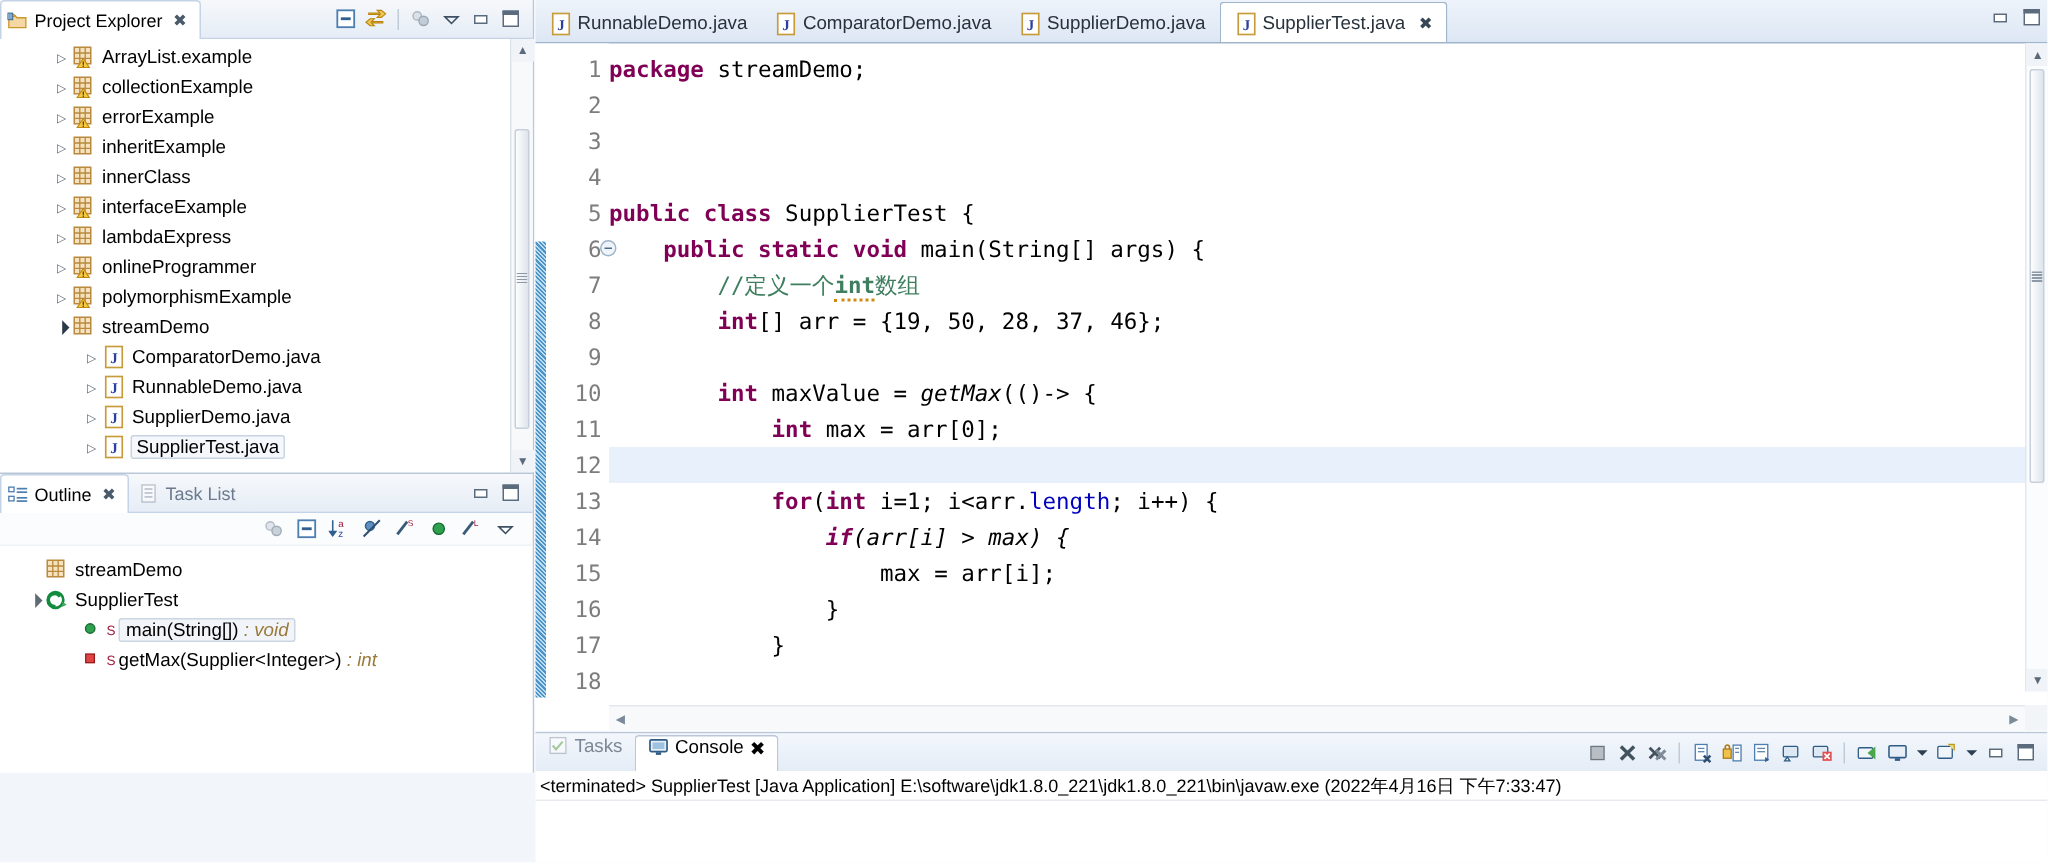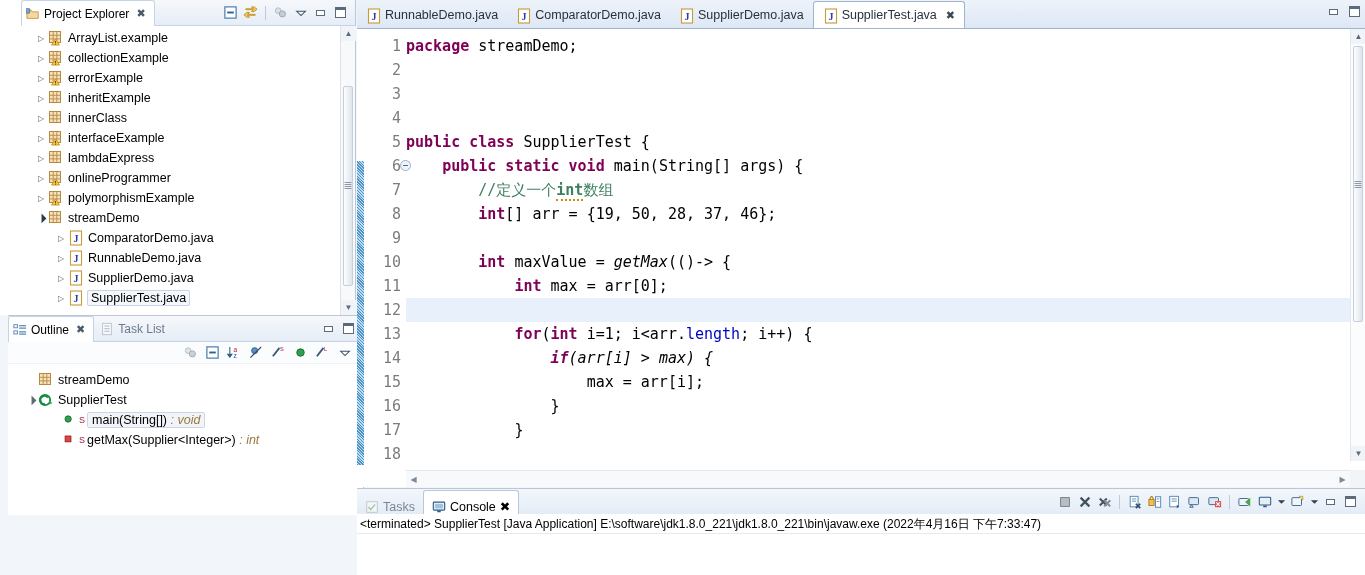--- a/index.html
+++ b/index.html
@@ -52,38 +52,38 @@
 
   
   .minmax { width:15px; height:15px; position:relative; }
   .minmax.min::after{ content:""; position:absolute; left:3px; right:3px; top:5px; height:4px; border:1px solid #5a6b7d; background:#fff;}
   .minmax.max::after{ content:""; position:absolute; left:2px; right:2px; top:2px; bottom:2px; border:1px solid #5a6b7d; background:#fff;}
   .minmax.max::before{ content:""; position:absolute; left:2px; right:2px; top:2px; height:3px; background:#5a6b7d; z-index:2;}
 
   
   #left { position:absolute; left:0; top:0; width:356px; height:575px; }
   #pe { position:absolute; left:0; top:0; width:356px; height:315px; background:#fff;
-        border-right:1px solid #b9c7d8;padding-left:21px; }
+        border-right:1px solid #b9c7d8; }
   #pe .body { position:absolute; left:0; top:26px; right:0; bottom:0; background:#fff; overflow:hidden;}
   #pe-scroll-v { position:absolute; right:0; top:26px; bottom:0; width:15px; background:#f7f9fb; border-left:1px solid #dde3ea;}
   .sb-arrow { width:15px; height:15px; display:flex; align-items:center; justify-content:center; font-size:8px; color:#5b6b7c; background:#f0f3f7;}
   .sb-thumb { position:absolute; left:2px; right:2px; background:linear-gradient(to right,#fdfdfe,#dfe5ec); border:1px solid #c6cfdb; border-radius:2px;}
   .sb-grip { position:absolute; left:50%; transform:translateX(-50%); width:7px; height:7px;
              background: repeating-linear-gradient(to bottom,#8d99a6 0 1px, transparent 1px 2px);}
 
   .tree { padding: 2px 0 0 0; }
   .trow { display:flex; align-items:center; height:20px; padding-left:0; white-space:nowrap; font-size:12.5px;}
   .arrow { width:14px; text-align:center; color:#5f6a75; font-size:8px; flex:none;}
   .arrow.open { color:#2b3a49; }
   .ticon { width:16px; height:16px; flex:none; margin-right:4px; }
   .tlabel { font-size:12.5px; color:#000; }
   .trow.sel .tlabel { background:#f4f7fb; border:1px solid #c8d4e2; padding:0 3px; border-radius:2px; margin-left:-1px;}
 
   
-  #outline { position:absolute; left:8px; top:315px; width:356px; height:200px; background:#fff; border-right:1px solid #b9c7d8; border-top:1px solid #b9c7d8;}
+  #outline { position:absolute; left:0; top:315px; width:356px; height:200px; background:#fff; border-right:1px solid #b9c7d8; border-top:1px solid #b9c7d8;}
   #outline .o-toolbar { height:22px; background:#fbfcfe; display:flex; align-items:center; justify-content:flex-end; gap:5px; padding-right:10px; border-bottom:1px solid #eef1f5;}
   #outline .body { position:absolute; left:0; top:48px; right:0; bottom:0; background:#fff; padding-top:6px;}
   .orow { display:flex; align-items:center; height:20px; white-space:nowrap; font-size:12.5px;}
   .orow .lbl { font-size:12.5px; }
   .rettype { color:#9a7b3c;font-style:italic; }
 
   
   #editor { position:absolute; left:357px; top:0; width:1008px; height:487px; background:#fff; }
   #ed-tabbar { position:relative; height:28px; background:linear-gradient(to bottom,#eef3fa,#dde7f4); display:flex; align-items:flex-end; }
   .etab { height:26px; display:flex; align-items:center; gap:5px; padding:0 9px; font-size:12.5px; color:#27323d; white-space:nowrap;}
@@ -113,21 +113,21 @@
   .squig { border-bottom:2px dotted #d08a10; }
 
   #ed-scroll-v { position:absolute; right:0; top:0; width:15px; bottom:26px; background:#fbfcfd; border-left:1px solid #e3e8ee;}
   #ed-scroll-h { position:absolute; left:49px; right:15px; bottom:0; height:17px; background:#f7f9fb; border-top:1px solid #e3e8ee;}
   #ed-corner   { position:absolute; right:0; bottom:0; width:15px; height:17px; background:#f2f5f8;}
   .hsb-arrow { position:absolute; top:0; width:15px; height:16px; display:flex; align-items:center; justify-content:center; font-size:8px; color:#7b8a99;}
 
   
   #console { position:absolute; left:357px; top:488px; width:1008px; height:87px; background:#fff; border-top:1px solid #b9c7d8;}
   #console .c-tabbar { position:relative; height:25px; background:linear-gradient(to bottom,#f3f7fc,#e4ecf6); display:flex; align-items:flex-end;}
-  .ctab { height:24px; display:flex; align-items:flex-end; gap:4px; padding:0 8px; font-size:12.5px; color:#7c8795; white-space:nowrap;}
+  .ctab { height:24px; display:flex; align-items:flex-start; gap:4px; padding:0 8px; font-size:12.5px; color:#7c8795; white-space:nowrap;}
   .ctab.active { background:#fff; color:#000; border-top:1px solid #b9c7d8; border-left:1px solid #b9c7d8; border-right:1px solid #b9c7d8;
                  border-top-left-radius:3px; border-top-right-radius:3px; }
   #c-tools { position:absolute; right:2px; top:0; height:25px; display:flex; align-items:center; gap:3px; padding-right:4px;}
   #c-status { height:20px; line-height:20px; font-size:12px; padding-left:3px; white-space:nowrap; border-bottom:1px solid #e7ebf0;}
   #c-out { position:absolute; left:0; right:0; top:46px; bottom:0; background:#fff; padding:4px 0 0 12px;
            font-family:"DejaVu Sans Mono", monospace; font-size:15px; }
 </style>
 </head>
 <body>
 

